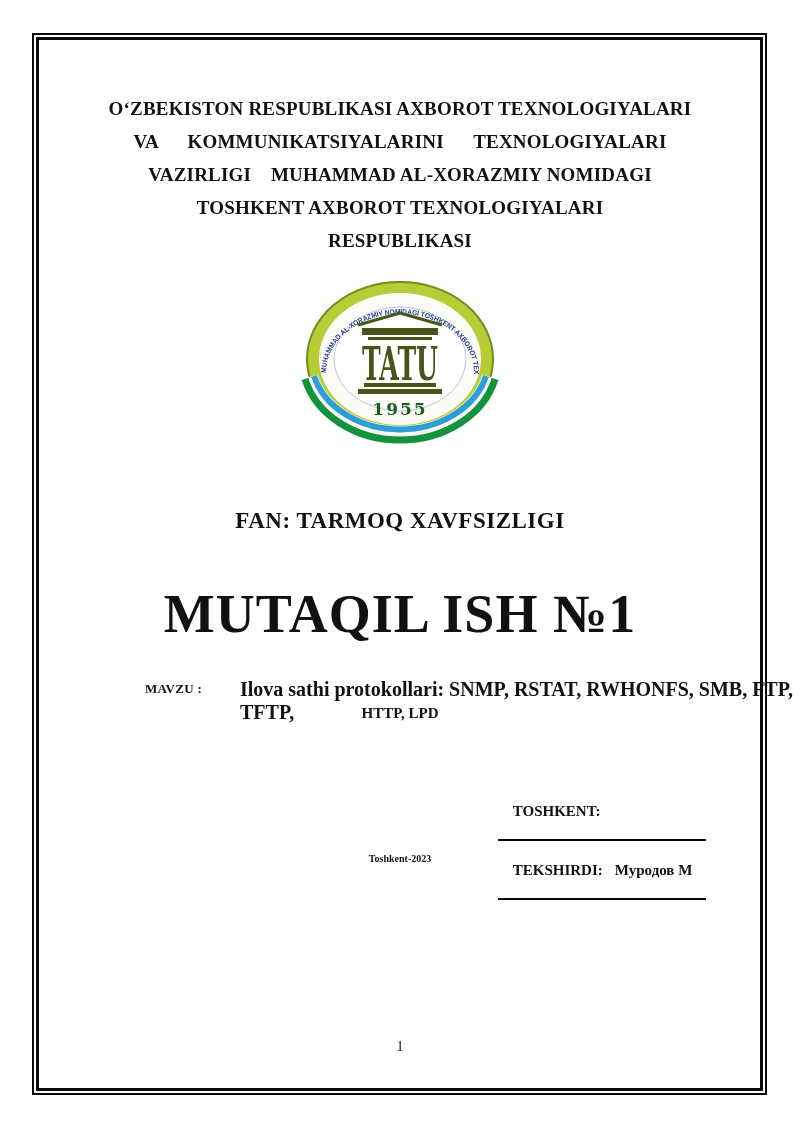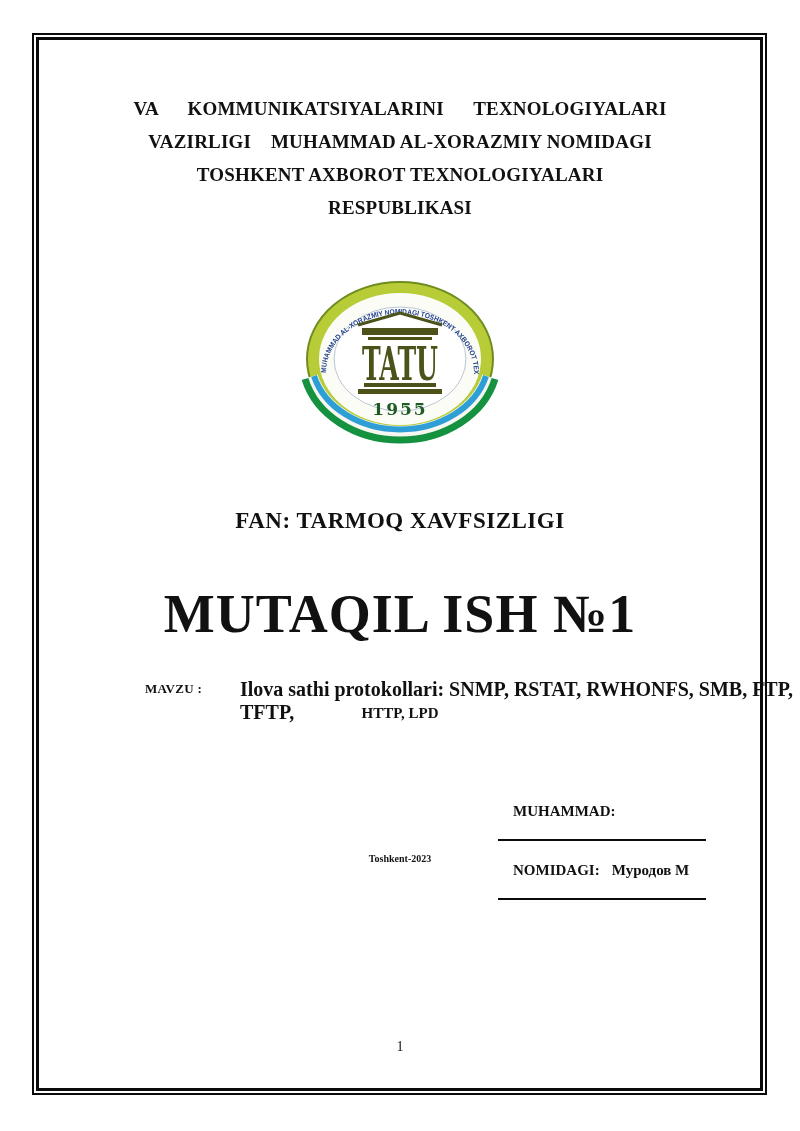--- a/index.html
+++ b/index.html
@@ -93,20 +93,21 @@
   }
 </style>
 </head>
 <body>
 
 <div class="page-frame">
   <div class="page-frame-inner"></div>
 </div>
 
 <div class="abs header-block">
+  <div class="header-line">O‘ZBEKISTON RESPUBLIKASI AXBOROT TEXNOLOGIYALARI</div>
   <div class="header-line">VA      KOMMUNIKATSIYALARINI      TEXNOLOGIYALARI</div>
   <div class="header-line">VAZIRLIGI    MUHAMMAD AL-XORAZMIY NOMIDAGI</div>
   <div class="header-line">TOSHKENT AXBOROT TEXNOLOGIYALARI</div>
   <div class="header-line">RESPUBLIKASI</div>
 </div>
 
 <div class="abs logo-wrap">
   <svg width="200" height="175" viewBox="0 0 200 175">
 
     <ellipse cx="100" cy="80" rx="93" ry="77" fill="#b7cc37" stroke="#6f8d1f" stroke-width="2"></ellipse>
@@ -141,22 +142,22 @@
 <div class="abs centered fan-line">FAN: TARMOQ XAVFSIZLIGI</div>
 
 <div class="abs centered main-title">MUTAQIL ISH №1</div>
 
 <div class="abs topic-label">MAVZU :</div>
 <div class="abs topic-line1">Ilova sathi protokollari: SNMP, RSTAT, RWHONFS, SMB, FTP, TFTP,</div>
 <div class="abs centered topic-line2">HTTP, LPD</div>
 
 <div class="abs sig-block">
   <div class="sig-line">
-    <span>MUHAMMAD:</span><span class="sig-value"></span>
+    <span>TOSHKENT:</span><span class="sig-value"></span>
   </div>
   <div class="sig-line">
-    <span>NOMIDAGI:</span><span class="sig-value">Муродов М</span>
+    <span>TEKSHIRDI:</span><span class="sig-value">Муродов М</span>
   </div>
 </div>
 
 <div class="abs centered city-year">Toshkent-2023</div>
 
 <div class="abs centered page-number">1</div>
 
 </body></html>

